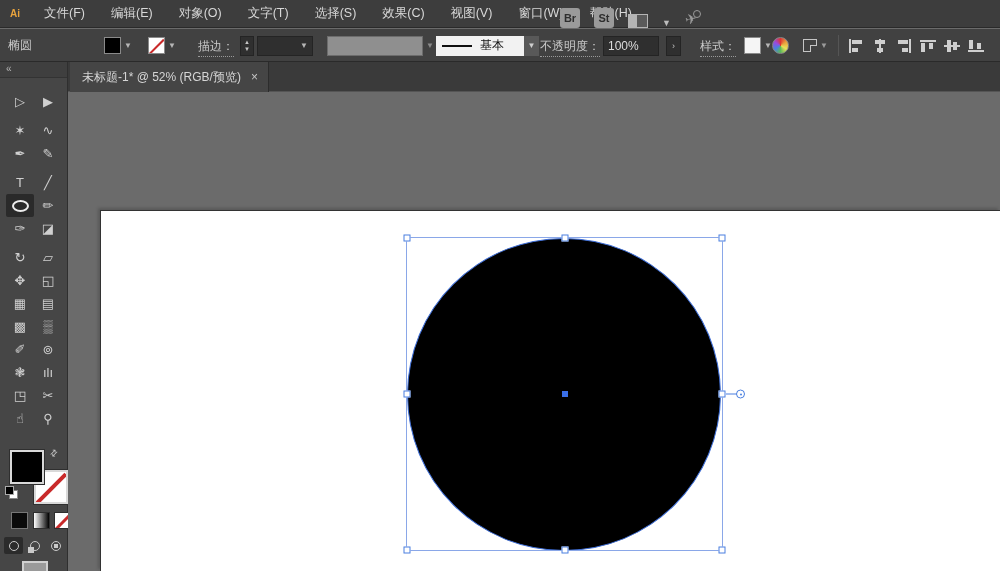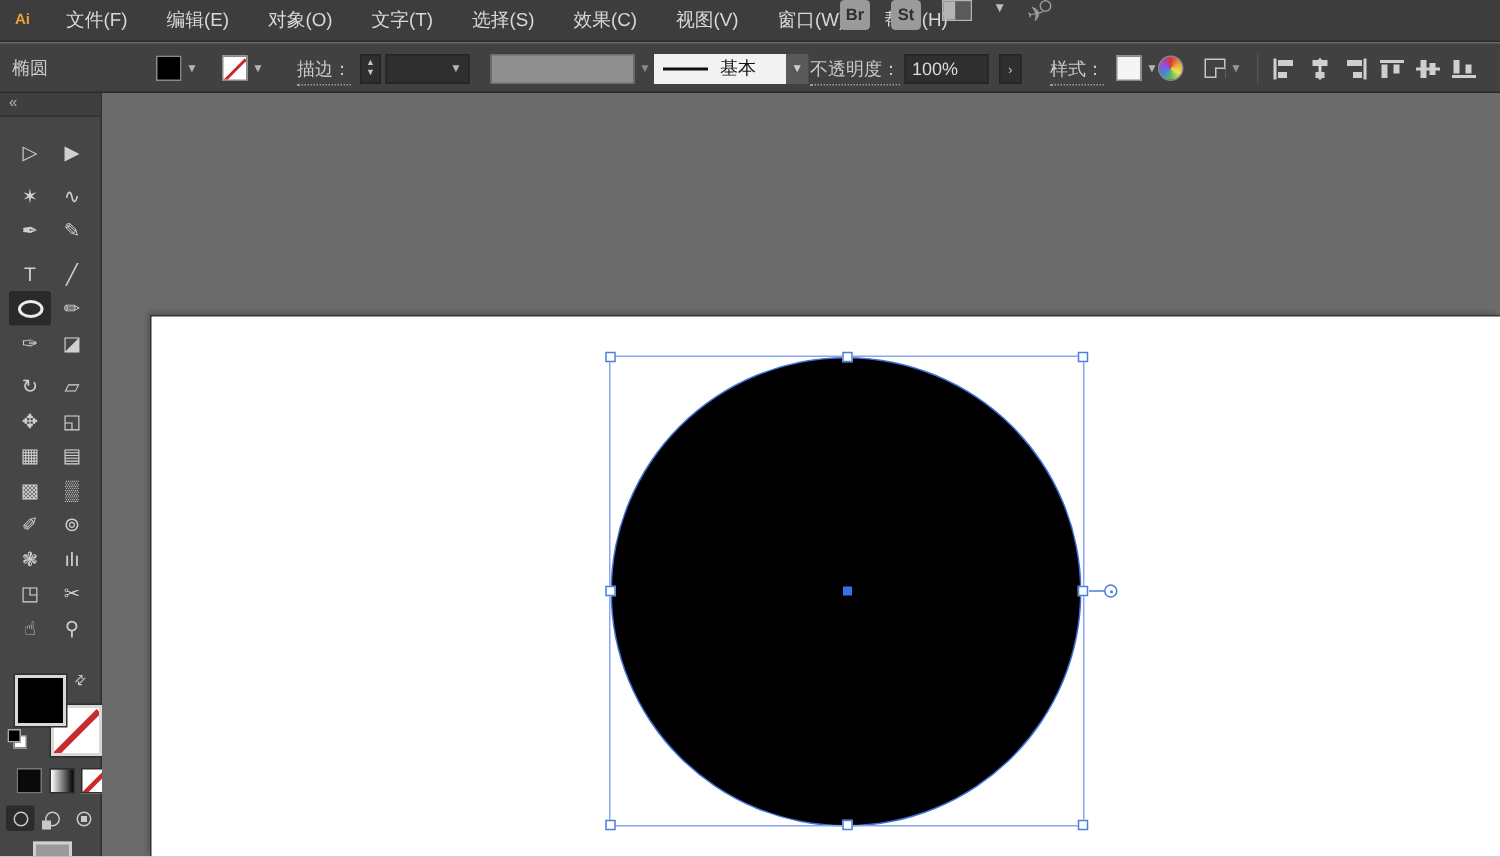--- a/index.html
+++ b/index.html
@@ -5,21 +5,21 @@
   * { margin:0; padding:0; box-sizing:border-box; }
   html,body { width:1000px; height:571px; overflow:hidden; }
   body { font-family:"Liberation Sans","DejaVu Sans",sans-serif; }
   #app { position:relative; width:1000px; height:571px; background:#6b6b6b; overflow:hidden; }
 
   
   .menu-bar { position:absolute; left:0; top:0; width:1000px; height:28px; background:#3d3d3d; border-bottom:1px solid #2a2a2a; display:flex; align-items:center; }
   .ai-logo { font-weight:bold; font-size:10px; color:#e8a33d; padding:0 12px 0 10px; letter-spacing:0; }
   .menu-items { display:flex; align-items:center; gap:2px; }
   .menu-item { color:#d8d8d8; font-size:12.5px; padding:5px 12px; cursor:default; }
-  .menu-right { position:absolute; left:560px; top:0; height:28px; display:flex; align-items:flex-start; gap:14px; }
+  .menu-right { position:absolute; left:560px; top:0; height:28px; display:flex; align-items:flex-end; gap:14px; }
   .sq-btn { width:20px; height:20px; background:#9a9a9a; color:#2e2e2e; border-radius:3px; font-size:11px; font-weight:bold; display:flex; align-items:center; justify-content:center; }
   .ws-icon { width:20px; height:14px; border:1px solid #b5b5b5; display:flex; }
   .ws-icon .l { width:8px; background:#b5b5b5; }
   .ws-icon .r { flex:1; border-top:5px solid transparent; background:#5a5a5a; }
   .chev { color:#bdbdbd; font-size:9px; }
   .plane { color:#9a9a9a; font-size:14px; display:inline-block; transform:rotate(-12deg); }
   .pwr { display:inline-block; width:8px; height:8px; border:1.5px solid #9a9a9a; border-radius:50%; margin-left:-4px; vertical-align:super; }
 
   
   .control-bar { position:absolute; left:0; top:29px; width:1000px; height:33px; background:#414141; border-bottom:1px solid #2a2a2a; font-size:12px; color:#c9c9c9; }
@@ -284,20 +284,26 @@
           <span class="c"></span>
         </div>
       <div class="mode inside">
           <span class="c"></span>
         </div>
     </div>
 
     <div class="screen-mode"></div>
   </div>
 
+  <div class="tab-bar">
+    <div class="doc-tab">
+      <span class="title">未标题-1* @ 52% (RGB/预览)</span>
+      <span class="close">×</span>
+    </div>
+  </div>
 
   <div class="pasteboard"></div>
   <div class="artboard"></div>
 
   <div class="shape-circle"></div>
 
   <div class="sel-rect" id="sel-rect">
     <div class="center-dot"></div>
     <div class="widget-line"></div>
     <div class="widget-circle"></div>

